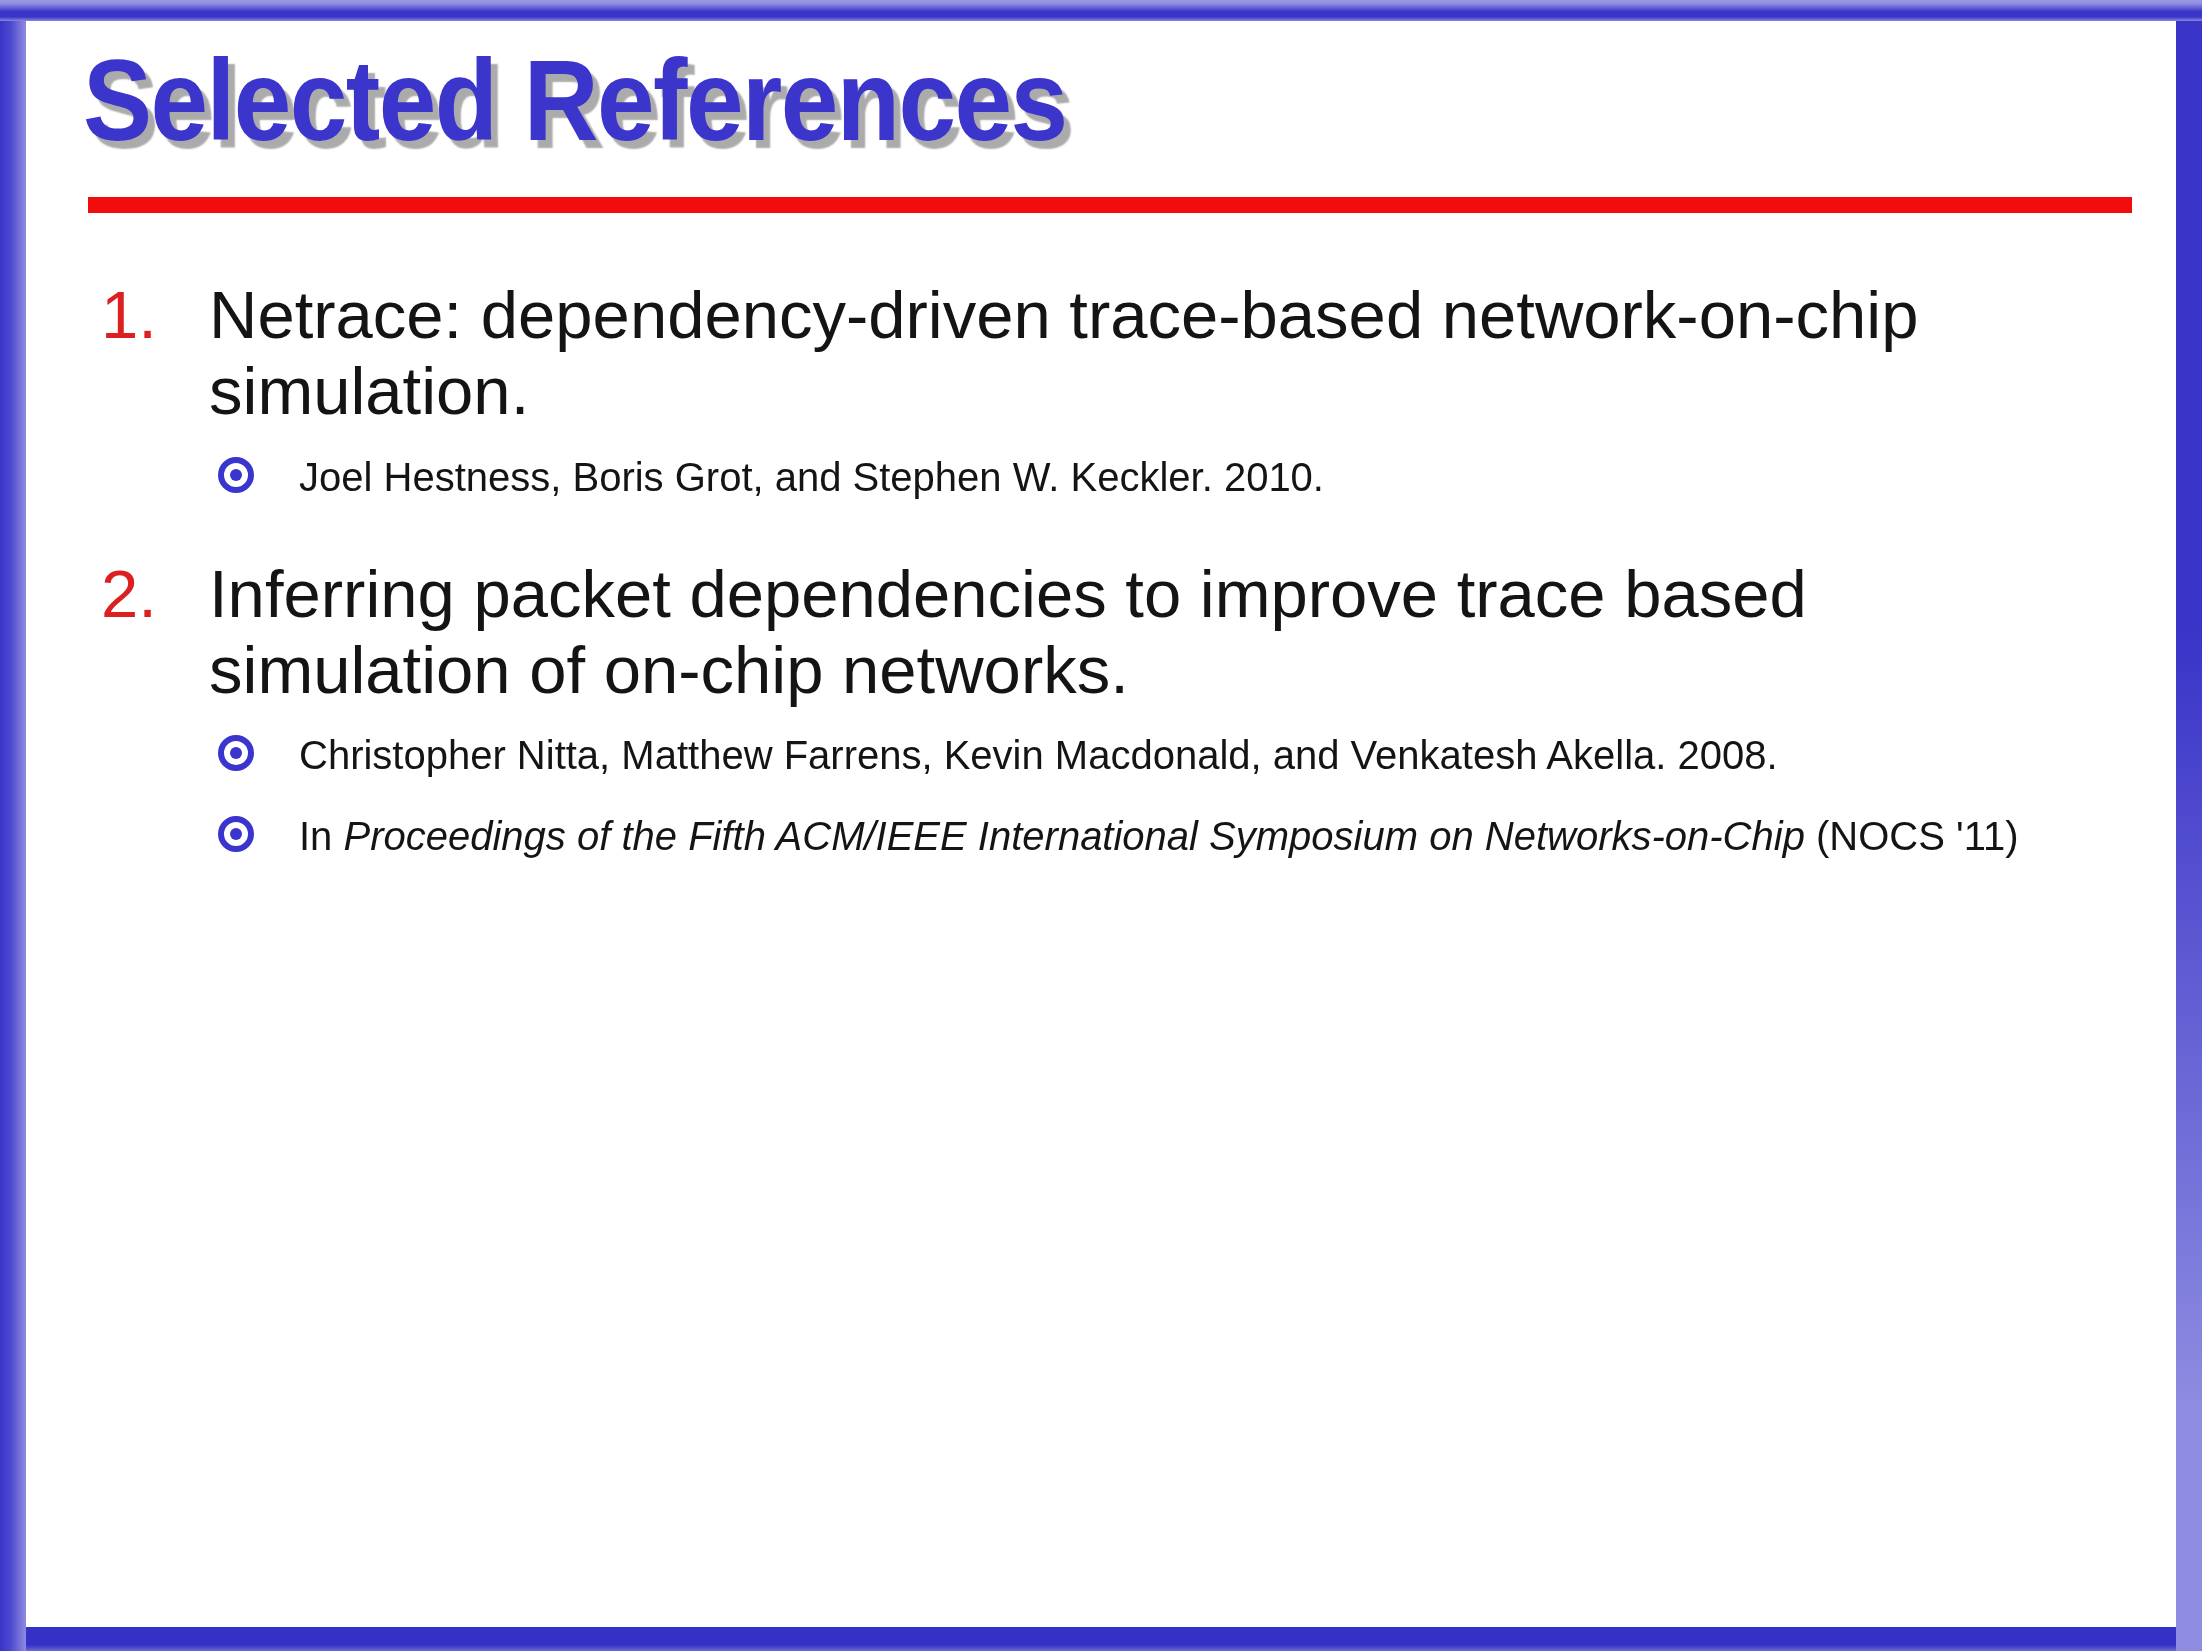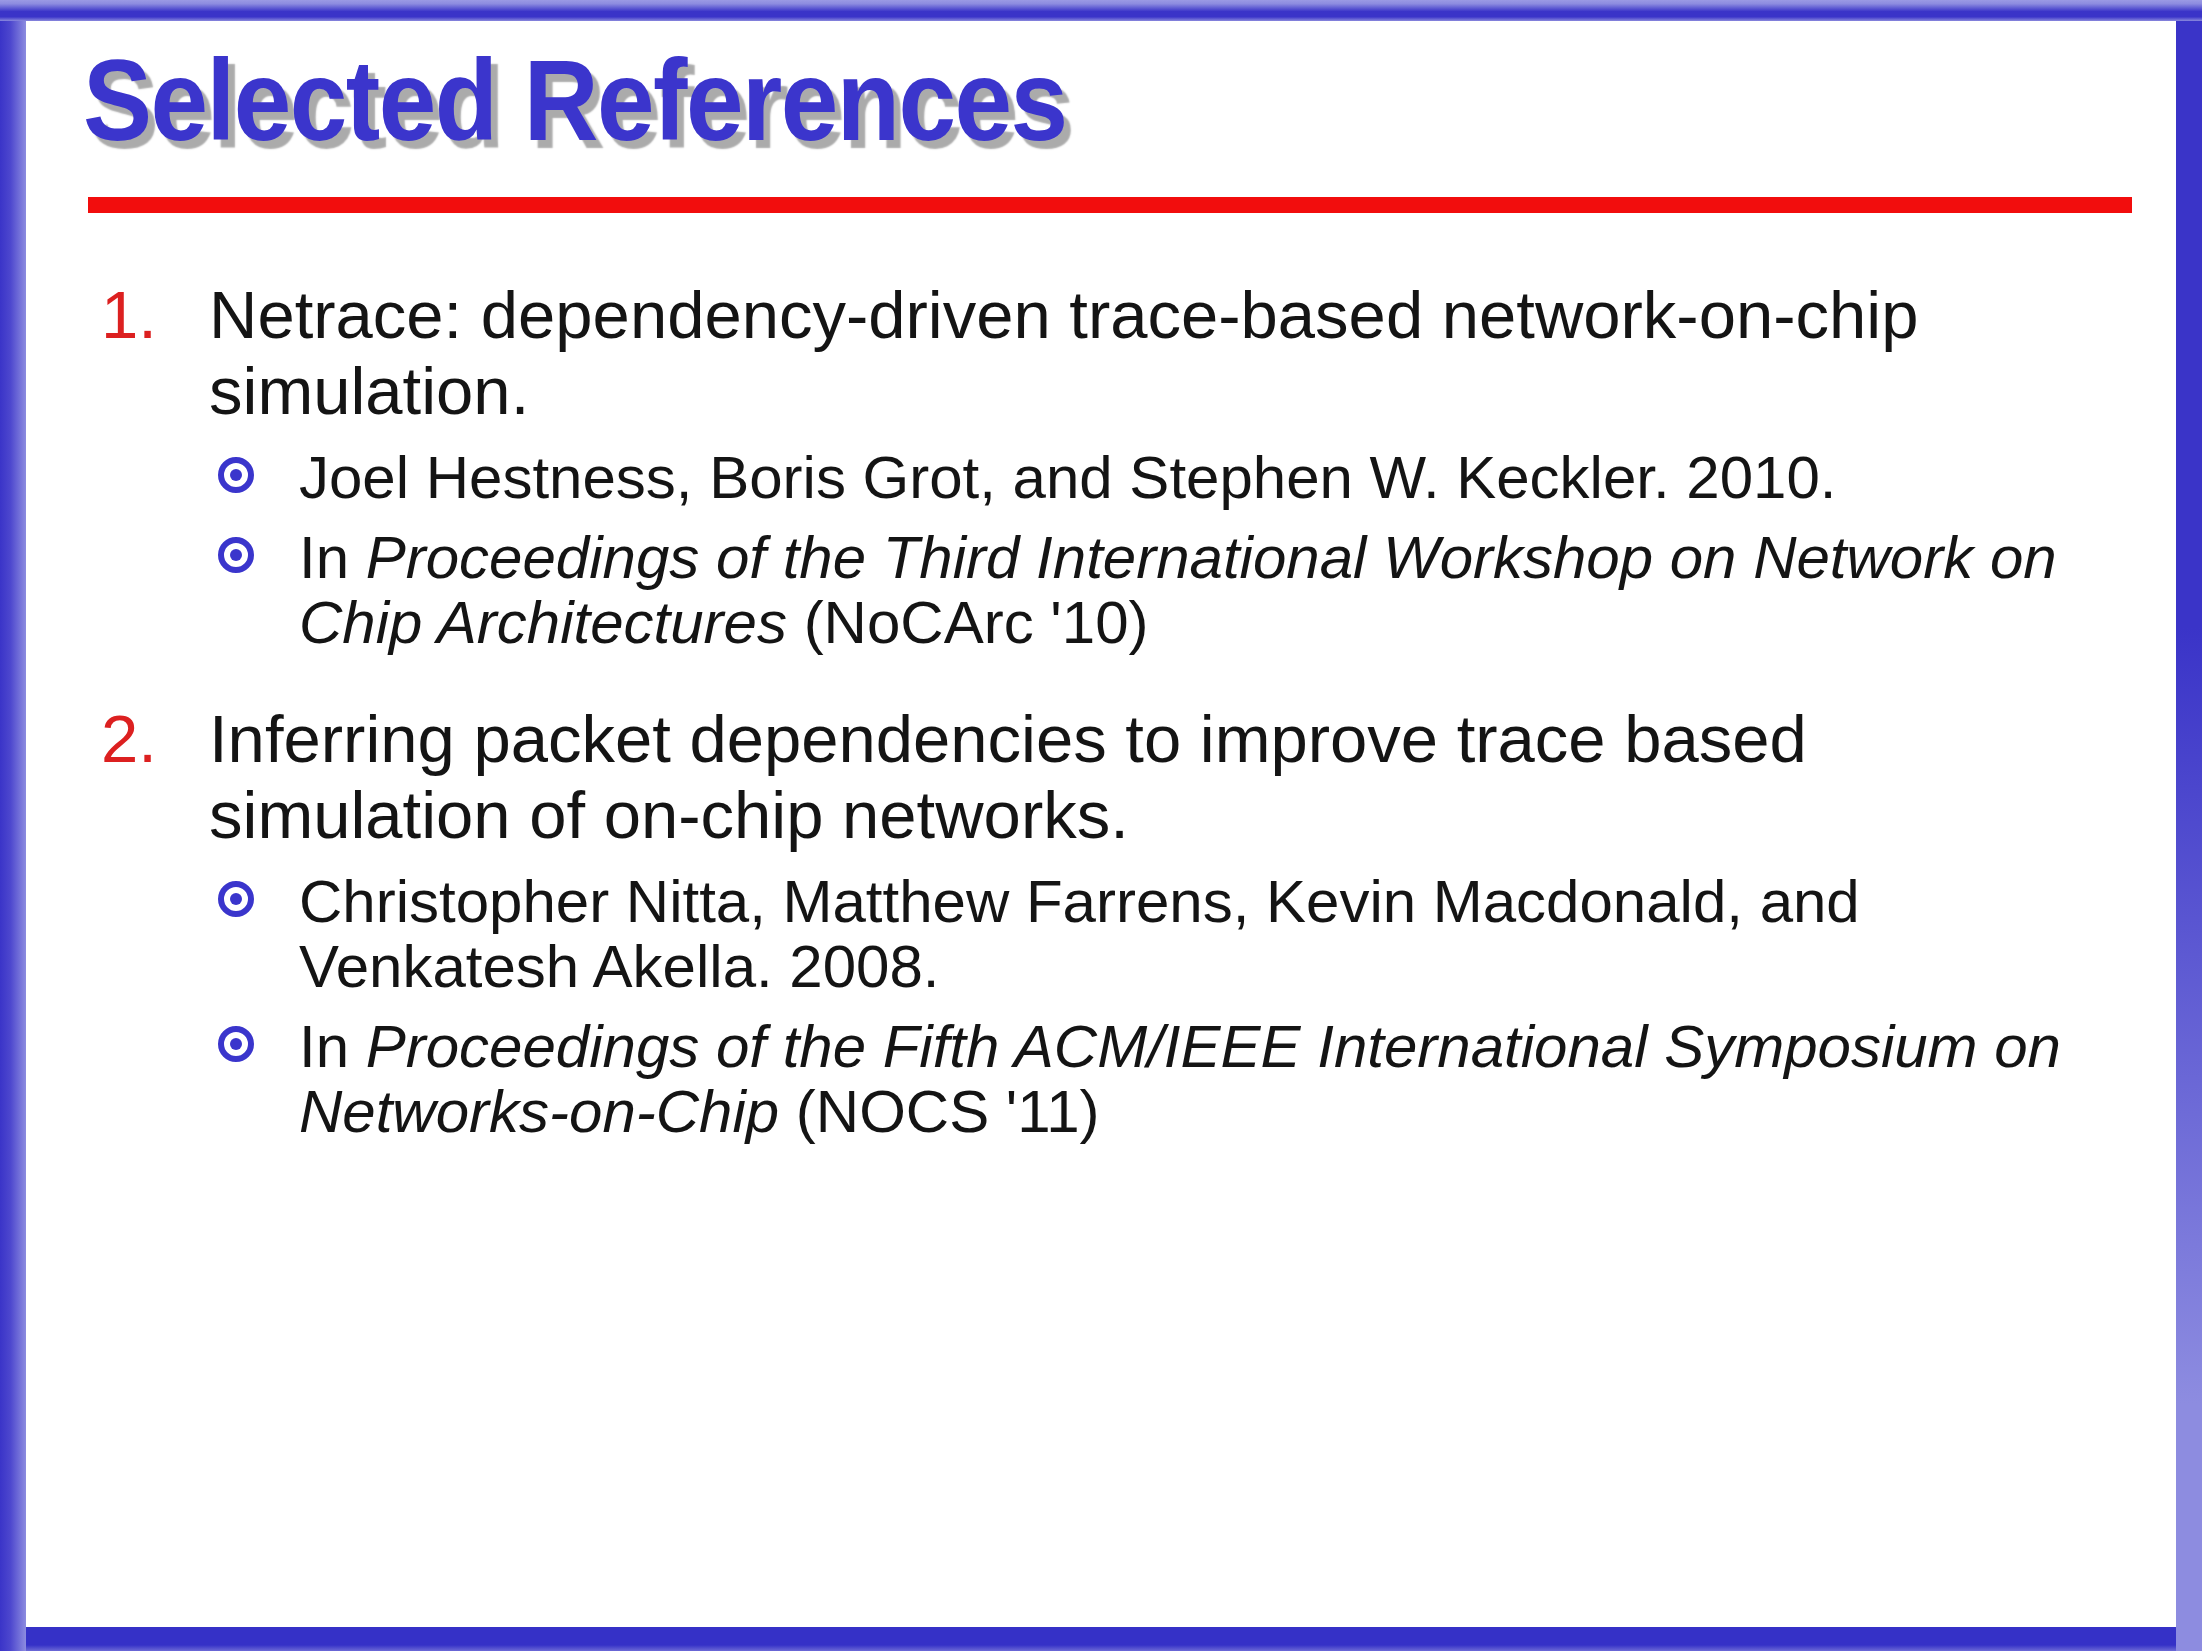--- a/index.html
+++ b/index.html
@@ -57,21 +57,21 @@
   .ref-head {
     display:flex; align-items:flex-start;
     font-size:67px; line-height:76px;
   }
   .ref-num { color:#dc2020; min-width:108px; flex-shrink:0; }
   .ref-title { max-width:1906px; }
 
   .bullet {
     display:flex; align-items:flex-start;
     margin-top:15.5px;
-    font-size:60px; line-height:65px;
+    font-size:40px; line-height:65px;
   }
   .bullet-marker {
     box-sizing:border-box;
     flex-shrink:0;
     margin-left:117px; margin-top:12px;
     width:36px; height:36px;
     border:6px solid #3a35cc; border-radius:50%;
     position:relative;
   }
   .bullet-marker::after {
@@ -99,24 +99,20 @@
 
   <div class="ref">
     <div class="ref-head">
       <span class="ref-num">1.</span>
       <span class="ref-title">Netrace: dependency-driven trace-based network-on-chip simulation.</span>
     </div>
     <div class="bullet">
       <span class="bullet-marker"></span>
       <span class="bullet-text"><span>Joel Hestness, Boris Grot, and Stephen W. Keckler. 2010.</span><span class="it"></span><span></span></span>
     </div>
-    <div class="bullet">
-      <span class="bullet-marker"></span>
-      <span class="bullet-text"><span>In </span><span class="it">Proceedings of the Third International Workshop on Network on Chip Architectures</span><span> (NoCArc '10)</span></span>
-    </div>
   </div>
 
   <div class="ref">
     <div class="ref-head">
       <span class="ref-num">2.</span>
       <span class="ref-title">Inferring packet dependencies to improve trace based simulation of on-chip networks.</span>
     </div>
     <div class="bullet">
       <span class="bullet-marker"></span>
       <span class="bullet-text"><span>Christopher Nitta, Matthew Farrens, Kevin Macdonald, and Venkatesh Akella. 2008.</span><span class="it"></span><span></span></span>

